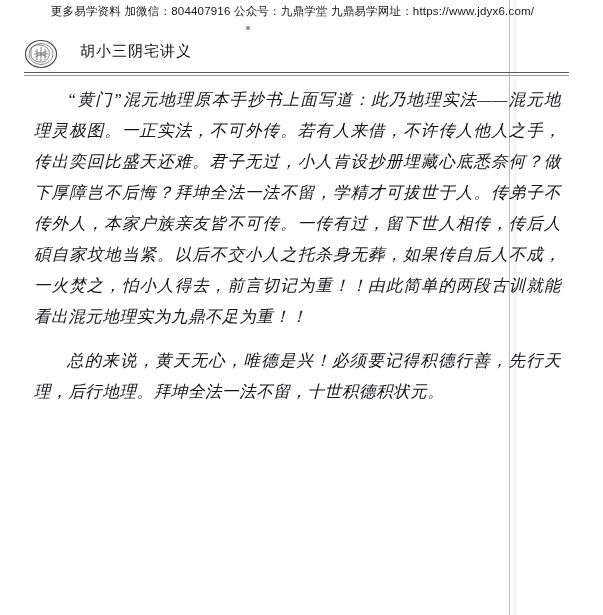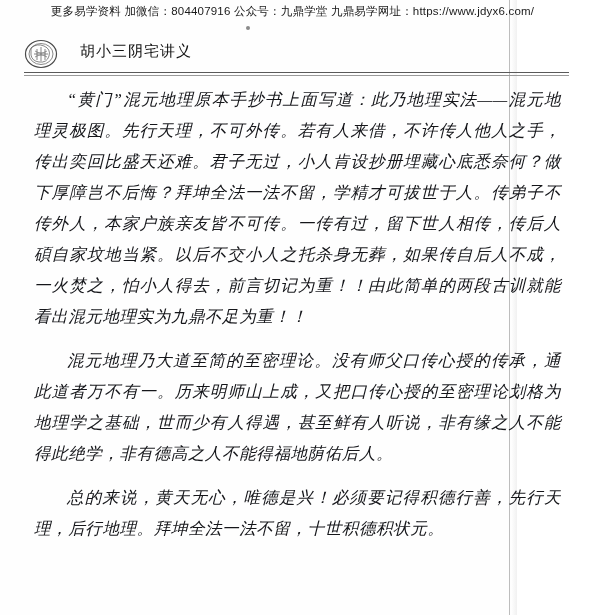--- a/index.html
+++ b/index.html
@@ -151,18 +151,17 @@
         <path d="M11 13 Q17 17 23 13" stroke="#666" stroke-width="0.7" fill="none"></path>
         <path d="M11 19 Q17 15 23 19" stroke="#666" stroke-width="0.7" fill="none"></path>
       </svg>
     </div>
     <div class="header-title">胡小三阴宅讲义</div>
     <div class="header-rule"></div>
     <div class="header-rule2"></div>
   </div>
 
   <div class="body-text">
-    <p class="para">“黄门”混元地理原本手抄书上面写道：此乃地理实法——混元地理灵极图。先行天理，不可外传。若有人来借，不许传人他人之手，传出奕回比盛天还难。君子无过，小人肯设抄册埋藏心底悉奈何？做下厚障岂不后悔？拜坤全法一法不留，学精才可拔世于人。传弟子不传外人，本家户族亲友皆不可传。一传有过，留下世人相传，传后人碩自家坟地当紧。以后不交小人之托杀身无葬，如果传自后人不成，一火焚之，怕小人得去，前言切记为重！！由此简单的两段古训就能看出混元地理实为九鼎不足为重！！</p>
-    <p class="para">混元地理乃大道至简的至密理论。没有师父口传心授的传承，通此道者万不有一。历来明师山上成，又把口传心授的至密理论划格为地理学之基础，世而少有人得遇，甚至鲜有人听说，非有缘之人不能得此绝学，非有德高之人不能得福地荫佑后人。</p>
+    <p class="para">“黄门”混元地理原本手抄书上面写道：此乃地理实法——混元地理灵极图。一正实法，不可外传。若有人来借，不许传人他人之手，传出奕回比盛天还难。君子无过，小人肯设抄册埋藏心底悉奈何？做下厚障岂不后悔？拜坤全法一法不留，学精才可拔世于人。传弟子不传外人，本家户族亲友皆不可传。一传有过，留下世人相传，传后人碩自家坟地当紧。以后不交小人之托杀身无葬，如果传自后人不成，一火焚之，怕小人得去，前言切记为重！！由此简单的两段古训就能看出混元地理实为九鼎不足为重！！</p>
     <p class="para">总的来说，黄天无心，唯德是兴！必须要记得积德行善，先行天理，后行地理。拜坤全法一法不留，十世积德积状元。</p>
   </div>
 
 </div>
 
 </body></html>

